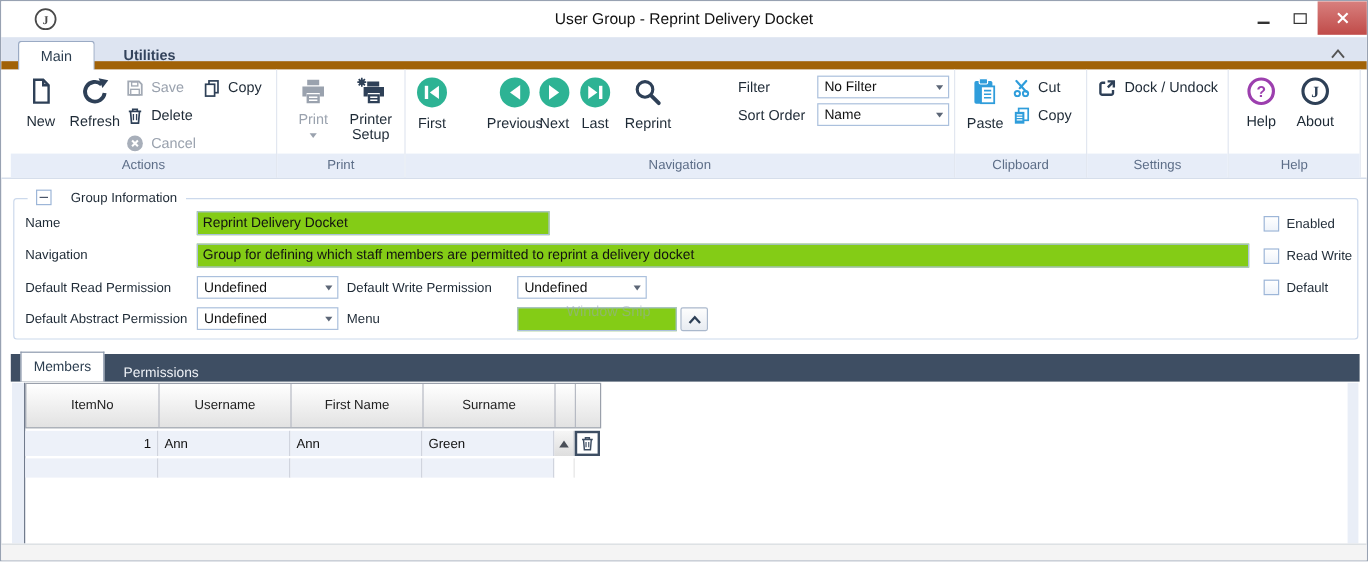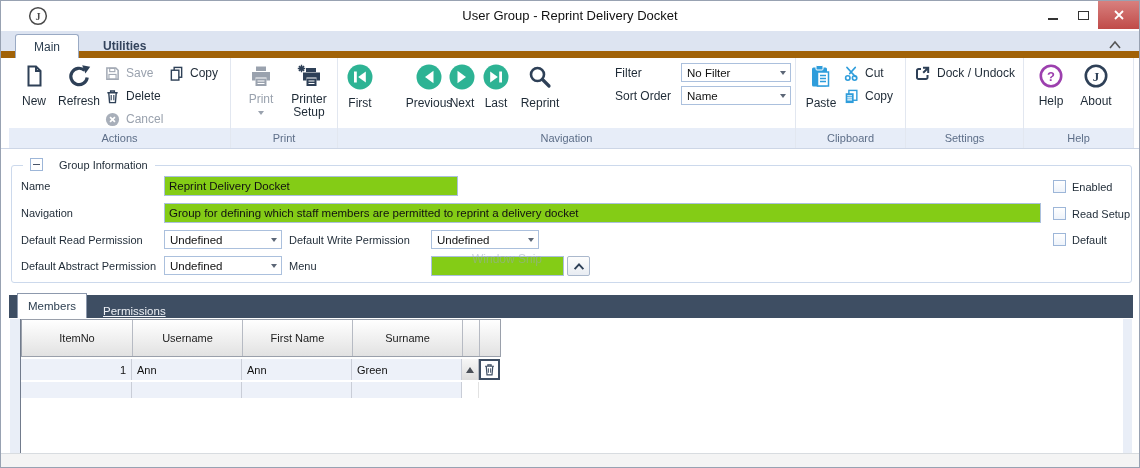--- a/index.html
+++ b/index.html
@@ -71,21 +71,21 @@
   .expbtn { position:absolute; left:566px; top:255px; width:23px; height:20px;
             border:1px solid #aab8cc; border-radius:2px; background:linear-gradient(#fdfdfd,#e8ecf2);
             display:flex; align-items:center; justify-content:center; }
 
   
   .dtabs { position:absolute; left:8px; top:294px; width:1124px; height:23px; background:#3e4e63; }
   .dtab-active { position:absolute; left:16px; top:292px; width:70px; height:25px; background:#fff;
                  border:1px solid #8d99ad; border-bottom:none; display:flex; align-items:center;
                  justify-content:center; font-size:11.5px; color:#2c3e50; z-index:2; }
   .dtab { position:absolute; left:92px; top:294px; height:23px; padding:16px 10px; display:flex;
-          align-items:center; font-size:11.5px; color:#eef1f6;text-decoration:underline; }
+          align-items:center; font-size:11.5px; color:#eef1f6; }
 
   
   .indstrip { position:absolute; left:9px; top:318px; width:11px; height:134px;
               background:#e9eef7; border-right:1px solid #717b8c; }
   .rightstrip { position:absolute; left:1122px; top:318px; width:9px; height:134px; background:#e9eef7; }
   .ghead { position:absolute; left:20px; top:318px; width:480px; height:38px; display:flex;
            border:1px solid #9aa0ab; background:linear-gradient(#ffffff,#e2e2e2); }
   .gh { border-right:1px solid #b6bac3; display:flex; align-items:center; justify-content:center;
         font-size:11px; color:#222; }
   .grow { position:absolute; left:20px; display:flex; }
@@ -366,21 +366,21 @@
   <span class="ghost">Window Snip</span>
   <div class="expbtn">
     <svg width="14" height="11" viewBox="0 0 16 12">
       <path d="M3 9 L8 3.5 L13 9" fill="none" stroke="#2e4057" stroke-width="2.2"></path>
     </svg>
   </div>
 
   <span class="cb" style="left:1052px; top:179px;"></span>
   <span class="flbl" style="left:1071px; top:180px;">Enabled</span>
   <span class="cb" style="left:1052px; top:206px;"></span>
-  <span class="flbl" style="left:1071px; top:207px;">Read Setup</span>
+  <span class="flbl" style="left:1071px; top:207px;">Read Write</span>
   <span class="cb" style="left:1052px; top:232px;"></span>
   <span class="flbl" style="left:1071px; top:233px;">Default</span>
 
   <div class="dtabs"></div>
   <div class="dtab-active">Members</div>
   <div class="dtab">Permissions</div>
 
   <div class="indstrip"></div>
   <div class="rightstrip"></div>
 

